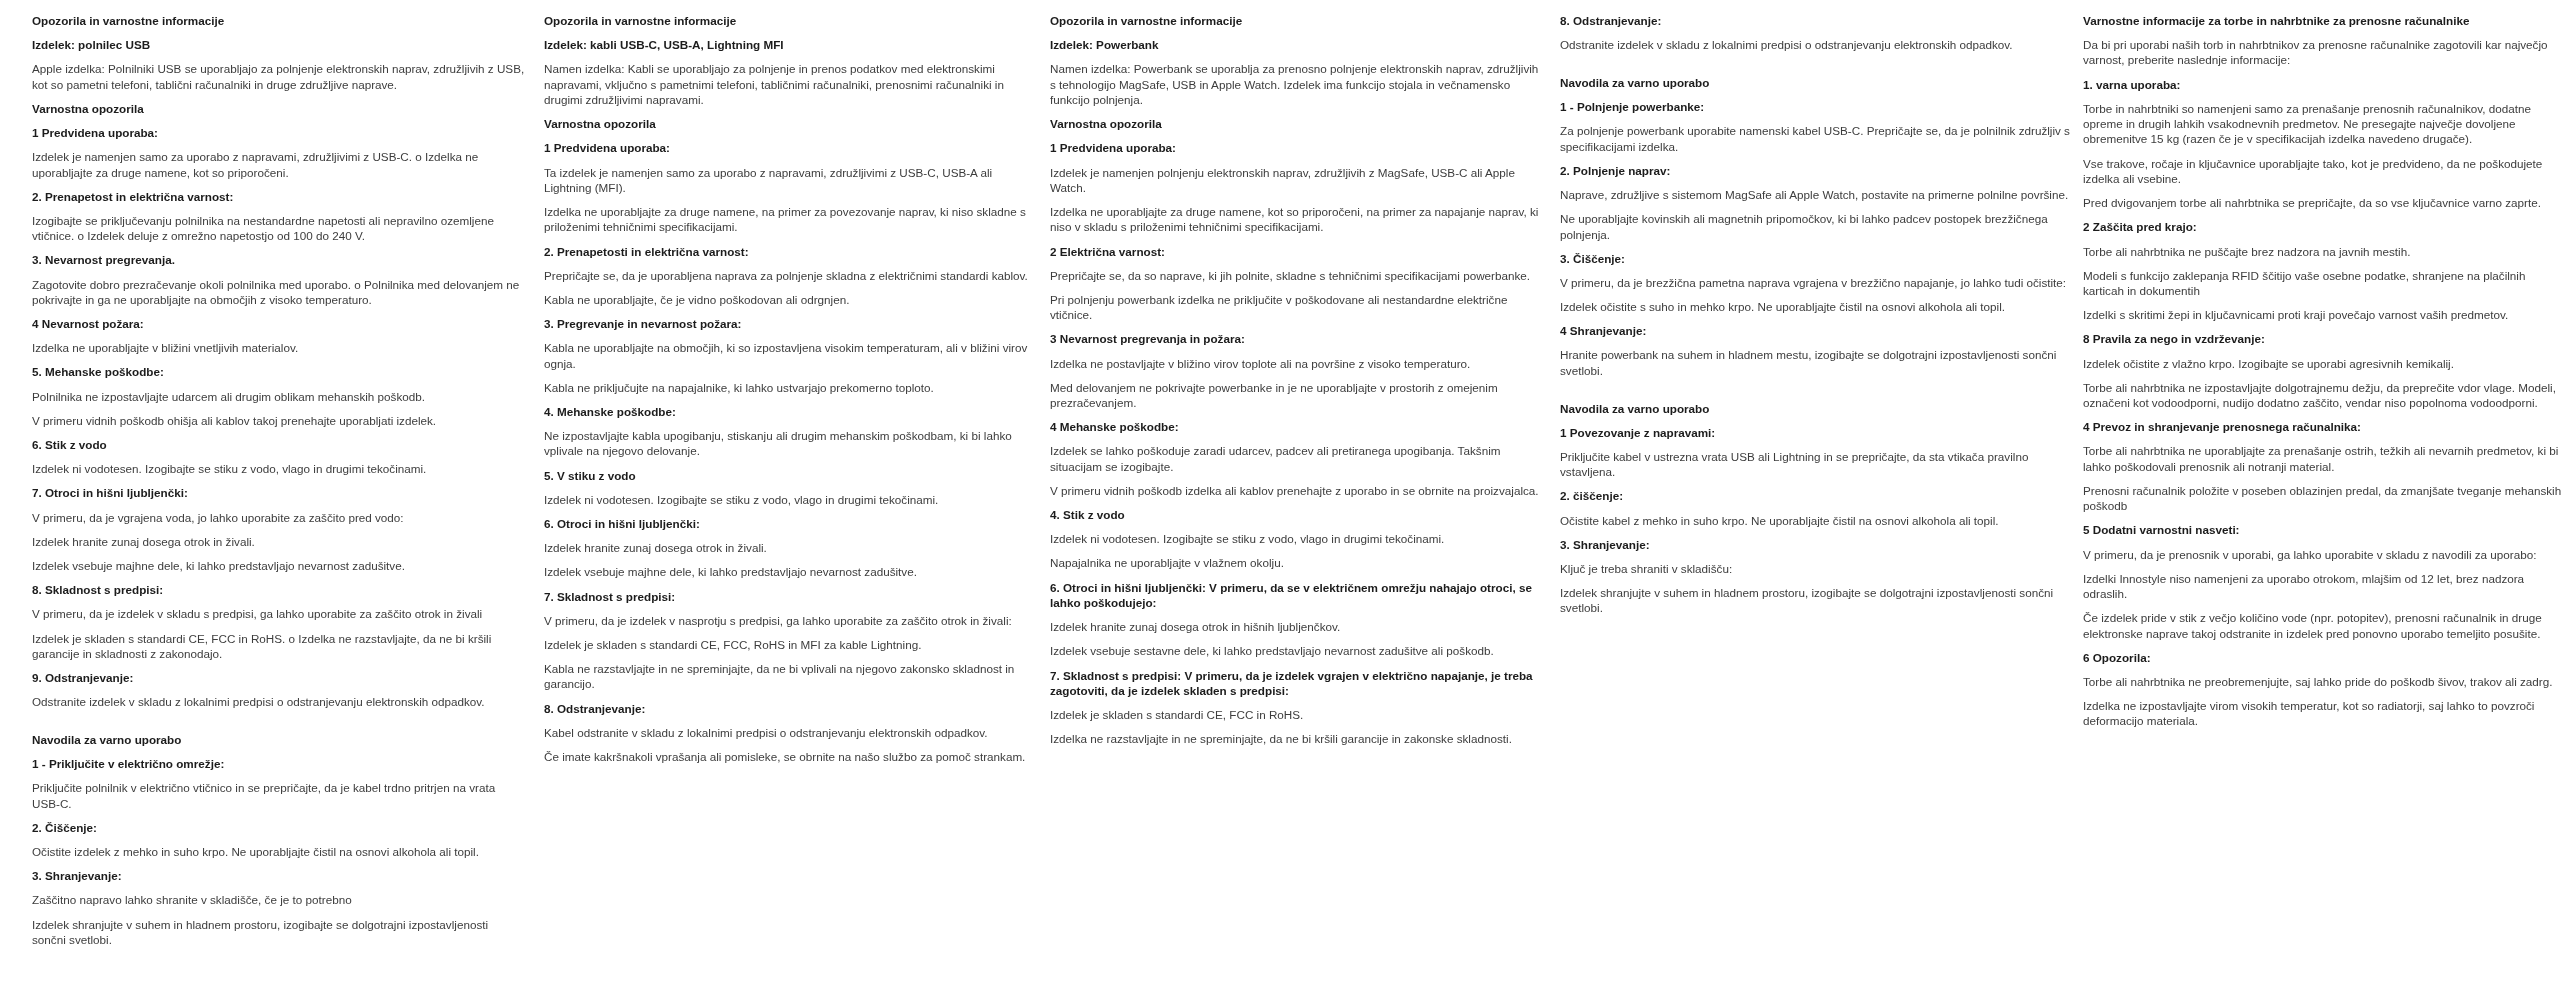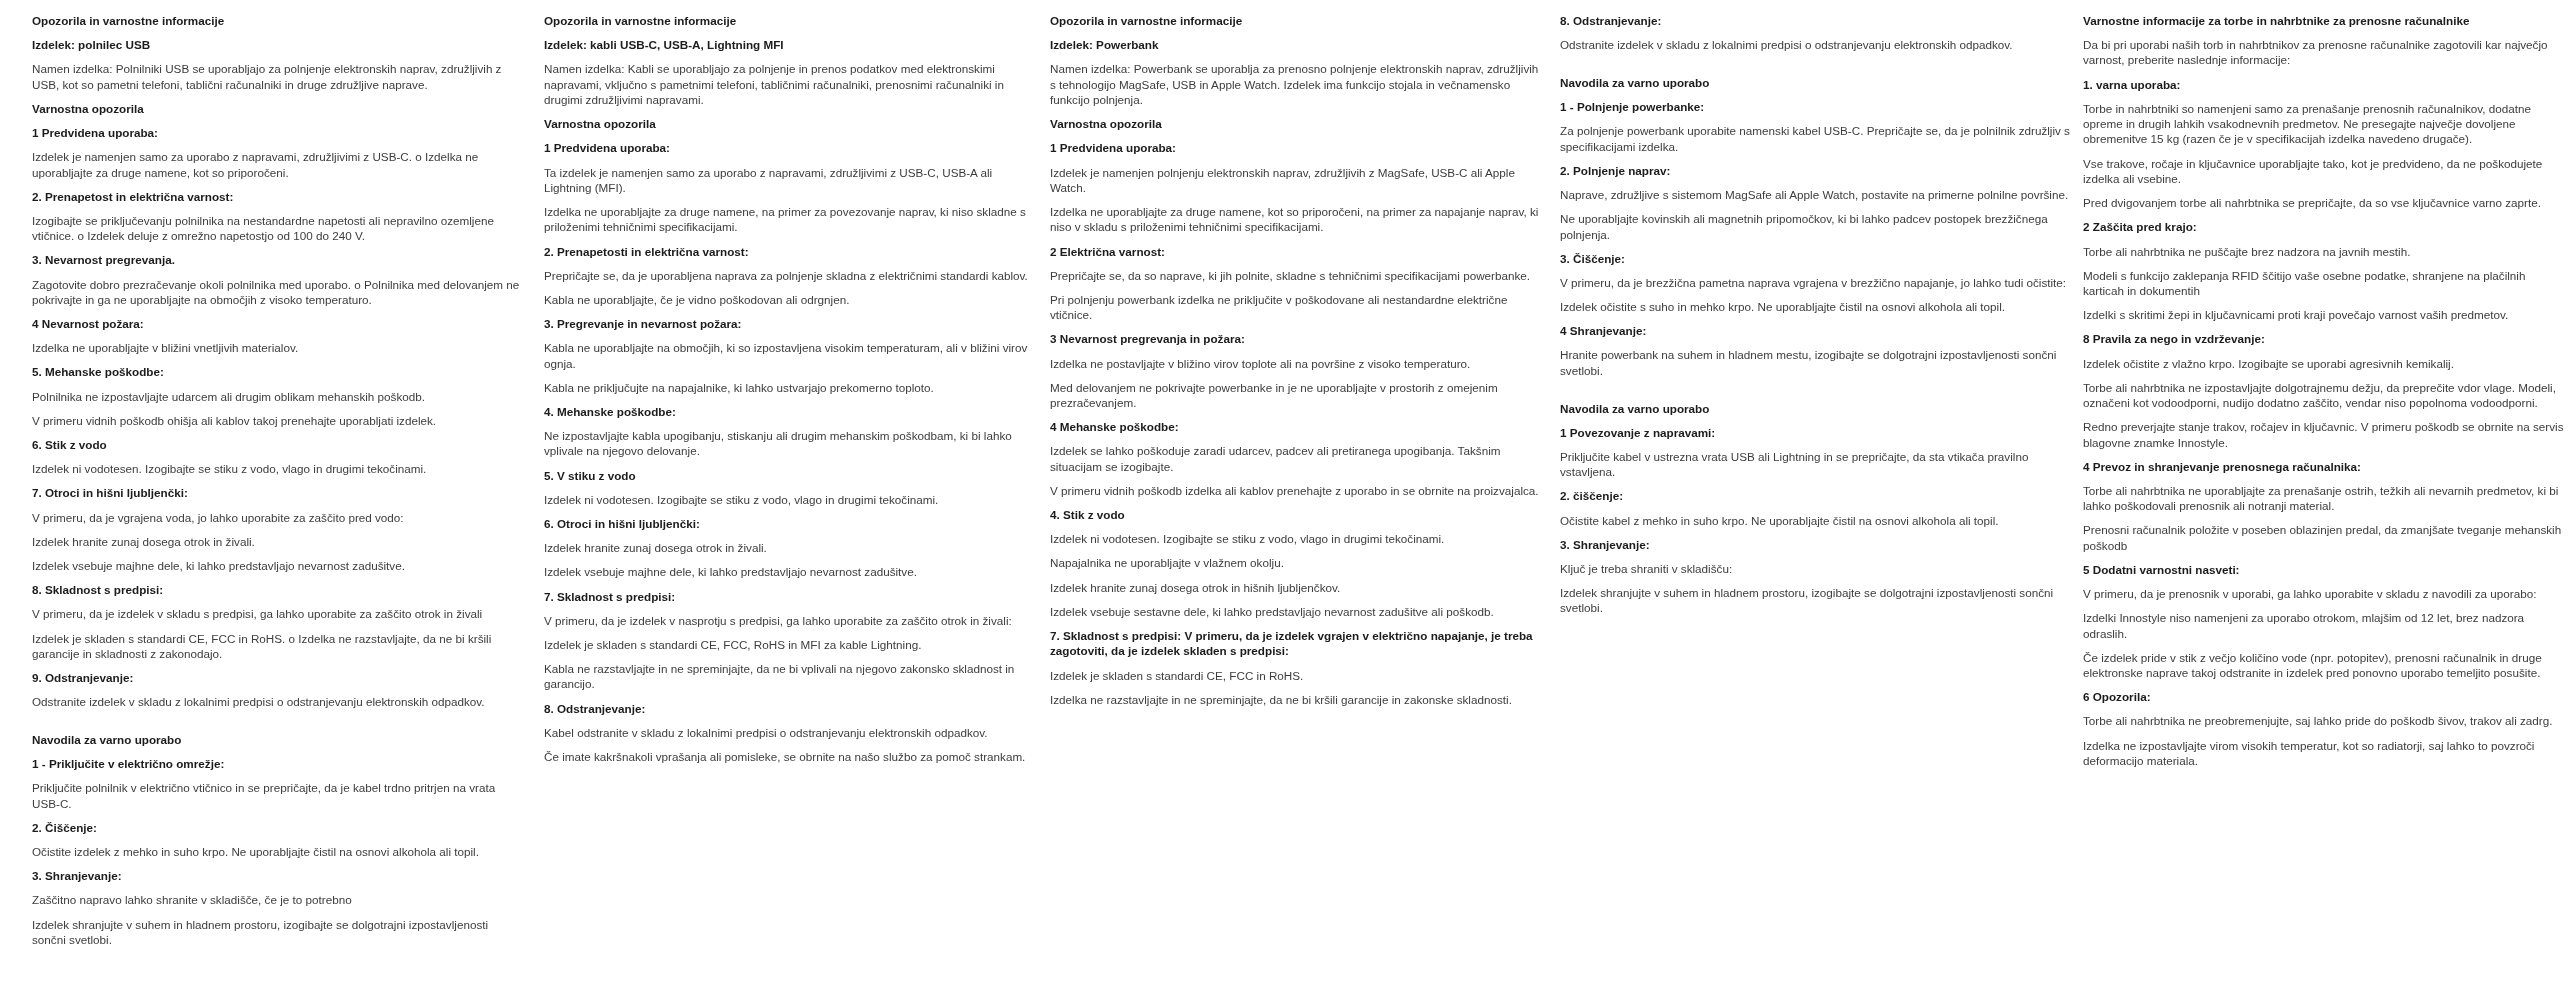--- a/index.html
+++ b/index.html
@@ -24,21 +24,21 @@
   .pg { font-weight: 400; color: #3d3d3d; }
   .gap { margin-top: 22.5px; }
 </style>
 </head>
 <body>
 
 <div class="page" style="background: rgb(255, 255, 255);">
     <div class="col">
       <div class="block hd">Opozorila in varnostne informacije</div>
       <div class="block hd">Izdelek: polnilec USB</div>
-      <div class="block pg">Namen izdelka: Polnilniki USB se uporabljajo za polnjenje elektronskih naprav, združljivih z USB, kot so pametni telefoni, tablični računalniki in druge združljive naprave.</div>
+      <div class="block pg">Apple izdelka: Polnilniki USB se uporabljajo za polnjenje elektronskih naprav, združljivih z USB, kot so pametni telefoni, tablični računalniki in druge združljive naprave.</div>
       <div class="block hd">Varnostna opozorila</div>
       <div class="block hd">1 Predvidena uporaba:</div>
       <div class="block pg">Izdelek je namenjen samo za uporabo z napravami, združljivimi z USB-C. o Izdelka ne uporabljajte za druge namene, kot so priporočeni.</div>
       <div class="block hd">2. Prenapetost in električna varnost:</div>
       <div class="block pg">Izogibajte se priključevanju polnilnika na nestandardne napetosti ali nepravilno ozemljene vtičnice. o Izdelek deluje z omrežno napetostjo od 100 do 240 V.</div>
       <div class="block hd">3. Nevarnost pregrevanja.</div>
       <div class="block pg">Zagotovite dobro prezračevanje okoli polnilnika med uporabo. o Polnilnika med delovanjem ne pokrivajte in ga ne uporabljajte na območjih z visoko temperaturo.</div>
       <div class="block hd">4 Nevarnost požara:</div>
       <div class="block pg">Izdelka ne uporabljajte v bližini vnetljivih materialov.</div>
       <div class="block hd">5. Mehanske poškodbe:</div>
@@ -106,20 +106,21 @@
       <div class="block pg">Pri polnjenju powerbank izdelka ne priključite v poškodovane ali nestandardne električne vtičnice.</div>
       <div class="block hd">3 Nevarnost pregrevanja in požara:</div>
       <div class="block pg">Izdelka ne postavljajte v bližino virov toplote ali na površine z visoko temperaturo.</div>
       <div class="block pg">Med delovanjem ne pokrivajte powerbanke in je ne uporabljajte v prostorih z omejenim prezračevanjem.</div>
       <div class="block hd">4 Mehanske poškodbe:</div>
       <div class="block pg">Izdelek se lahko poškoduje zaradi udarcev, padcev ali pretiranega upogibanja. Takšnim situacijam se izogibajte.</div>
       <div class="block pg">V primeru vidnih poškodb izdelka ali kablov prenehajte z uporabo in se obrnite na proizvajalca.</div>
       <div class="block hd">4. Stik z vodo</div>
       <div class="block pg">Izdelek ni vodotesen. Izogibajte se stiku z vodo, vlago in drugimi tekočinami.</div>
       <div class="block pg">Napajalnika ne uporabljajte v vlažnem okolju.</div>
+      <div class="block hd">6. Otroci in hišni ljubljenčki: V primeru, da se v električnem omrežju nahajajo otroci, se lahko poškodujejo:</div>
       <div class="block pg">Izdelek hranite zunaj dosega otrok in hišnih ljubljenčkov.</div>
       <div class="block pg">Izdelek vsebuje sestavne dele, ki lahko predstavljajo nevarnost zadušitve ali poškodb.</div>
       <div class="block hd">7. Skladnost s predpisi: V primeru, da je izdelek vgrajen v električno napajanje, je treba zagotoviti, da je izdelek skladen s predpisi:</div>
       <div class="block pg">Izdelek je skladen s standardi CE, FCC in RoHS.</div>
       <div class="block pg">Izdelka ne razstavljajte in ne spreminjajte, da ne bi kršili garancije in zakonske skladnosti.</div>
     </div>
     <div class="col">
       <div class="block hd">8. Odstranjevanje:</div>
       <div class="block pg">Odstranite izdelek v skladu z lokalnimi predpisi o odstranjevanju elektronskih odpadkov.</div>
       <div class="block hd gap">Navodila za varno uporabo</div>
@@ -149,21 +150,20 @@
       <div class="block pg">Torbe in nahrbtniki so namenjeni samo za prenašanje prenosnih računalnikov, dodatne opreme in drugih lahkih vsakodnevnih predmetov. Ne presegajte največje dovoljene obremenitve 15 kg (razen če je v specifikacijah izdelka navedeno drugače).</div>
       <div class="block pg">Vse trakove, ročaje in ključavnice uporabljajte tako, kot je predvideno, da ne poškodujete izdelka ali vsebine.</div>
       <div class="block pg">Pred dvigovanjem torbe ali nahrbtnika se prepričajte, da so vse ključavnice varno zaprte.</div>
       <div class="block hd">2 Zaščita pred krajo:</div>
       <div class="block pg">Torbe ali nahrbtnika ne puščajte brez nadzora na javnih mestih.</div>
       <div class="block pg">Modeli s funkcijo zaklepanja RFID ščitijo vaše osebne podatke, shranjene na plačilnih karticah in dokumentih</div>
       <div class="block pg">Izdelki s skritimi žepi in ključavnicami proti kraji povečajo varnost vaših predmetov.</div>
       <div class="block hd">8 Pravila za nego in vzdrževanje:</div>
       <div class="block pg">Izdelek očistite z vlažno krpo. Izogibajte se uporabi agresivnih kemikalij.</div>
       <div class="block pg">Torbe ali nahrbtnika ne izpostavljajte dolgotrajnemu dežju, da preprečite vdor vlage. Modeli, označeni kot vodoodporni, nudijo dodatno zaščito, vendar niso popolnoma vodoodporni.</div>
-      <div class="block pg">Redno preverjajte stanje trakov, ročajev in ključavnic. V primeru poškodb se obrnite na servis blagovne znamke Innostyle.</div>
       <div class="block hd">4 Prevoz in shranjevanje prenosnega računalnika:</div>
       <div class="block pg">Torbe ali nahrbtnika ne uporabljajte za prenašanje ostrih, težkih ali nevarnih predmetov, ki bi lahko poškodovali prenosnik ali notranji material.</div>
       <div class="block pg">Prenosni računalnik položite v poseben oblazinjen predal, da zmanjšate tveganje mehanskih poškodb</div>
       <div class="block hd">5 Dodatni varnostni nasveti:</div>
       <div class="block pg">V primeru, da je prenosnik v uporabi, ga lahko uporabite v skladu z navodili za uporabo:</div>
       <div class="block pg">Izdelki Innostyle niso namenjeni za uporabo otrokom, mlajšim od 12 let, brez nadzora odraslih.</div>
       <div class="block pg">Če izdelek pride v stik z večjo količino vode (npr. potopitev), prenosni računalnik in druge elektronske naprave takoj odstranite in izdelek pred ponovno uporabo temeljito posušite.</div>
       <div class="block hd">6 Opozorila:</div>
       <div class="block pg">Torbe ali nahrbtnika ne preobremenjujte, saj lahko pride do poškodb šivov, trakov ali zadrg.</div>
       <div class="block pg">Izdelka ne izpostavljajte virom visokih temperatur, kot so radiatorji, saj lahko to povzroči deformacijo materiala.</div>

